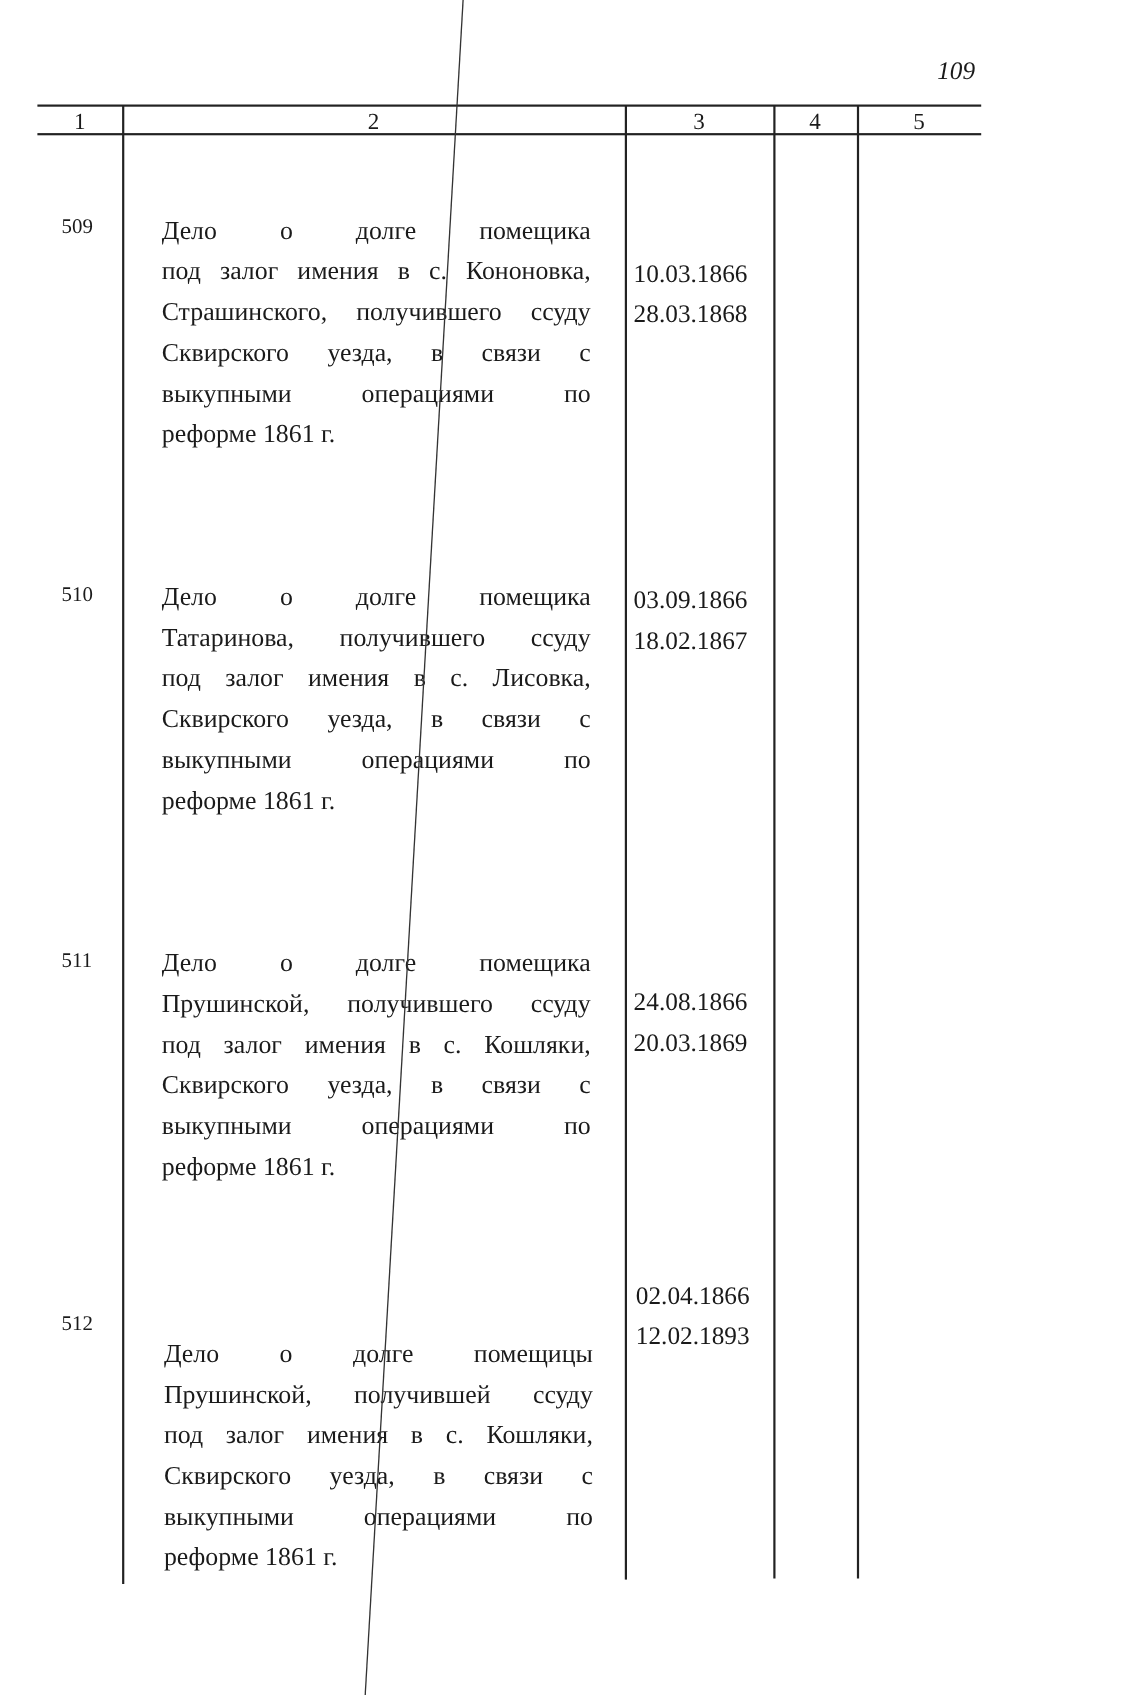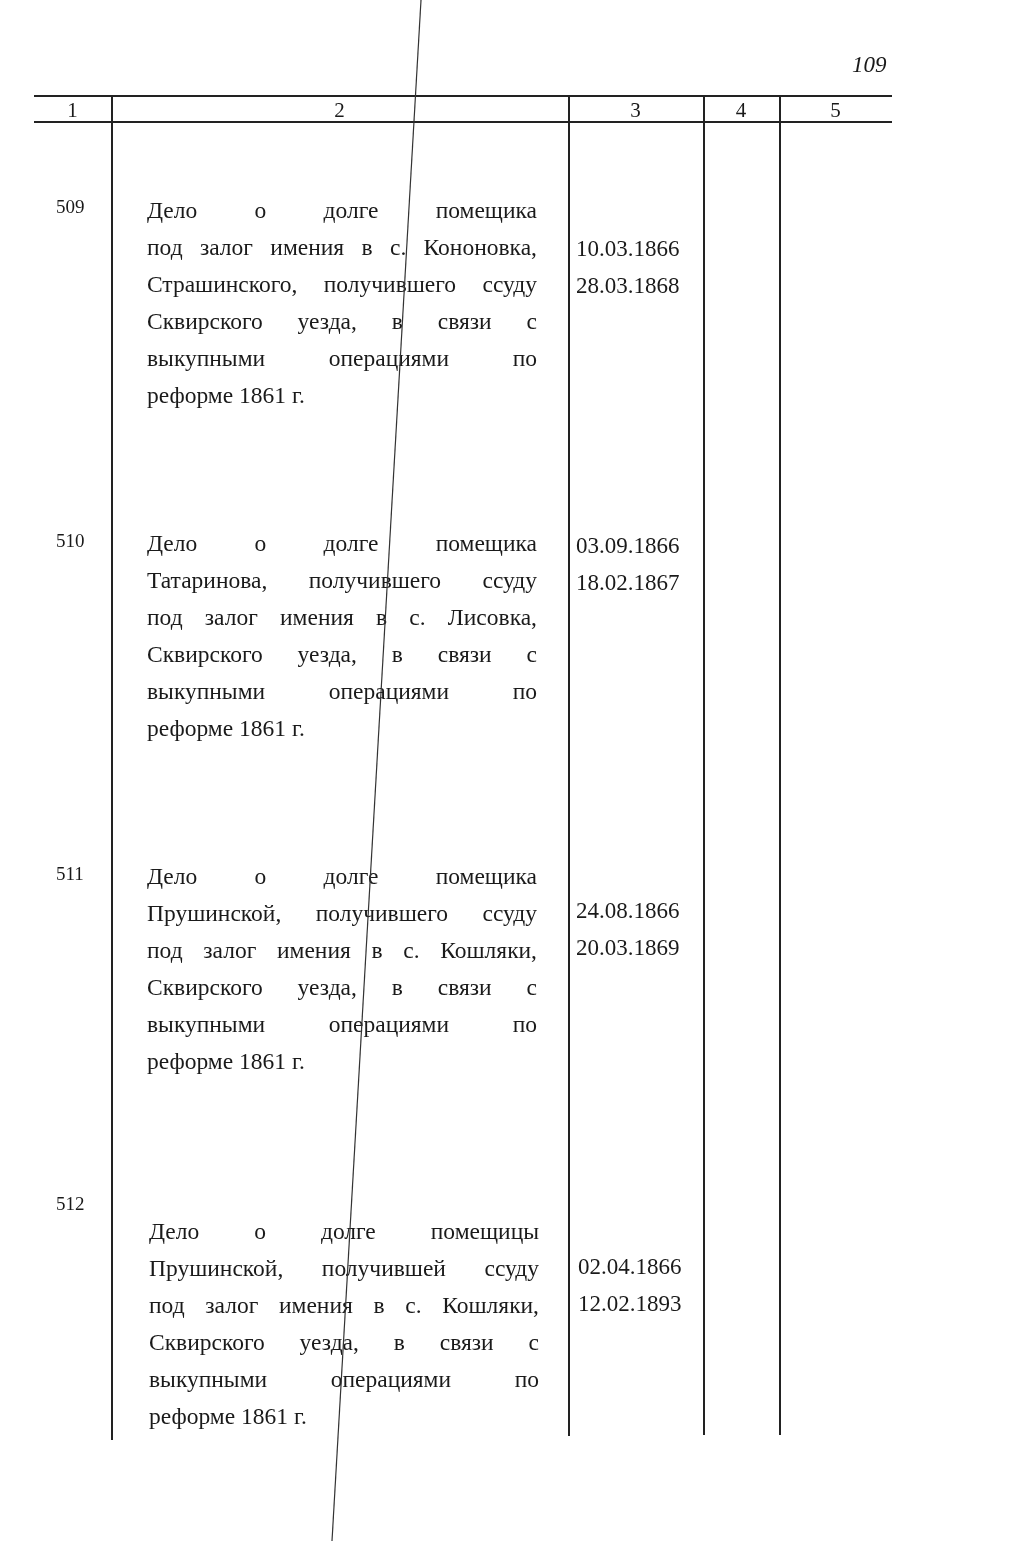--- a/index.html
+++ b/index.html
@@ -93,21 +93,21 @@
 <div>
   <div class="num" style="top:1193px;font-family:Liberation Serif, serif;">512</div>
   <div class="desc" style="top:1187px; left:149px;margin-top:26px;">
     <span class="line">Дело о долге помещицы</span>
     <span class="line">Прушинской, получившей ссуду</span>
     <span class="line">под залог имения в с. Кошляки,</span>
     <span class="line">Сквирского уезда, в связи с</span>
     <span class="line">выкупными операциями по</span>
     <span class="line last">реформе 1861 г.</span>
   </div>
-  <div class="dates" style="top:1248px; left:578px;">
+  <div class="dates" style="top:1159px; left:578px;">
     <div>02.04.1866</div>
     <div>12.02.1893</div>
   </div>
 </div>
 
 <svg class="fold-line" viewBox="0 0 1024 1541">
   <line x1="421" y1="0" x2="332" y2="1541" stroke="#333" stroke-width="1.2"></line>
 </svg>
 
 </body></html>

